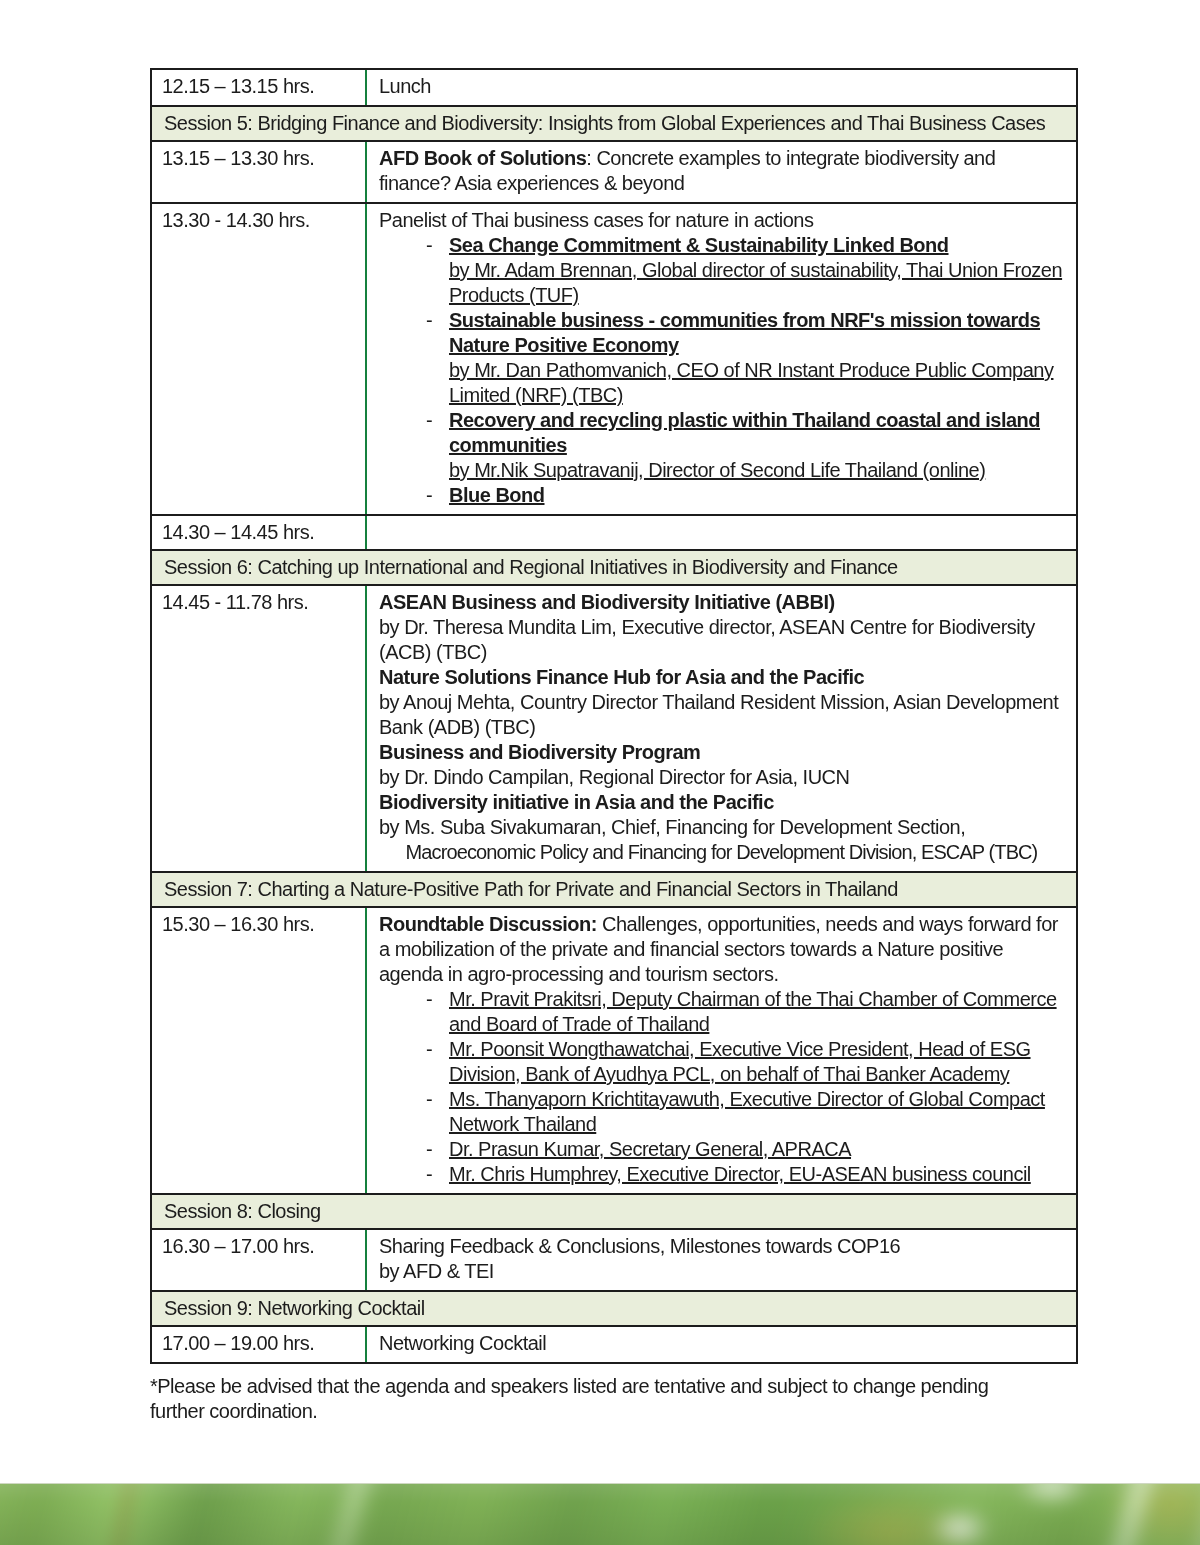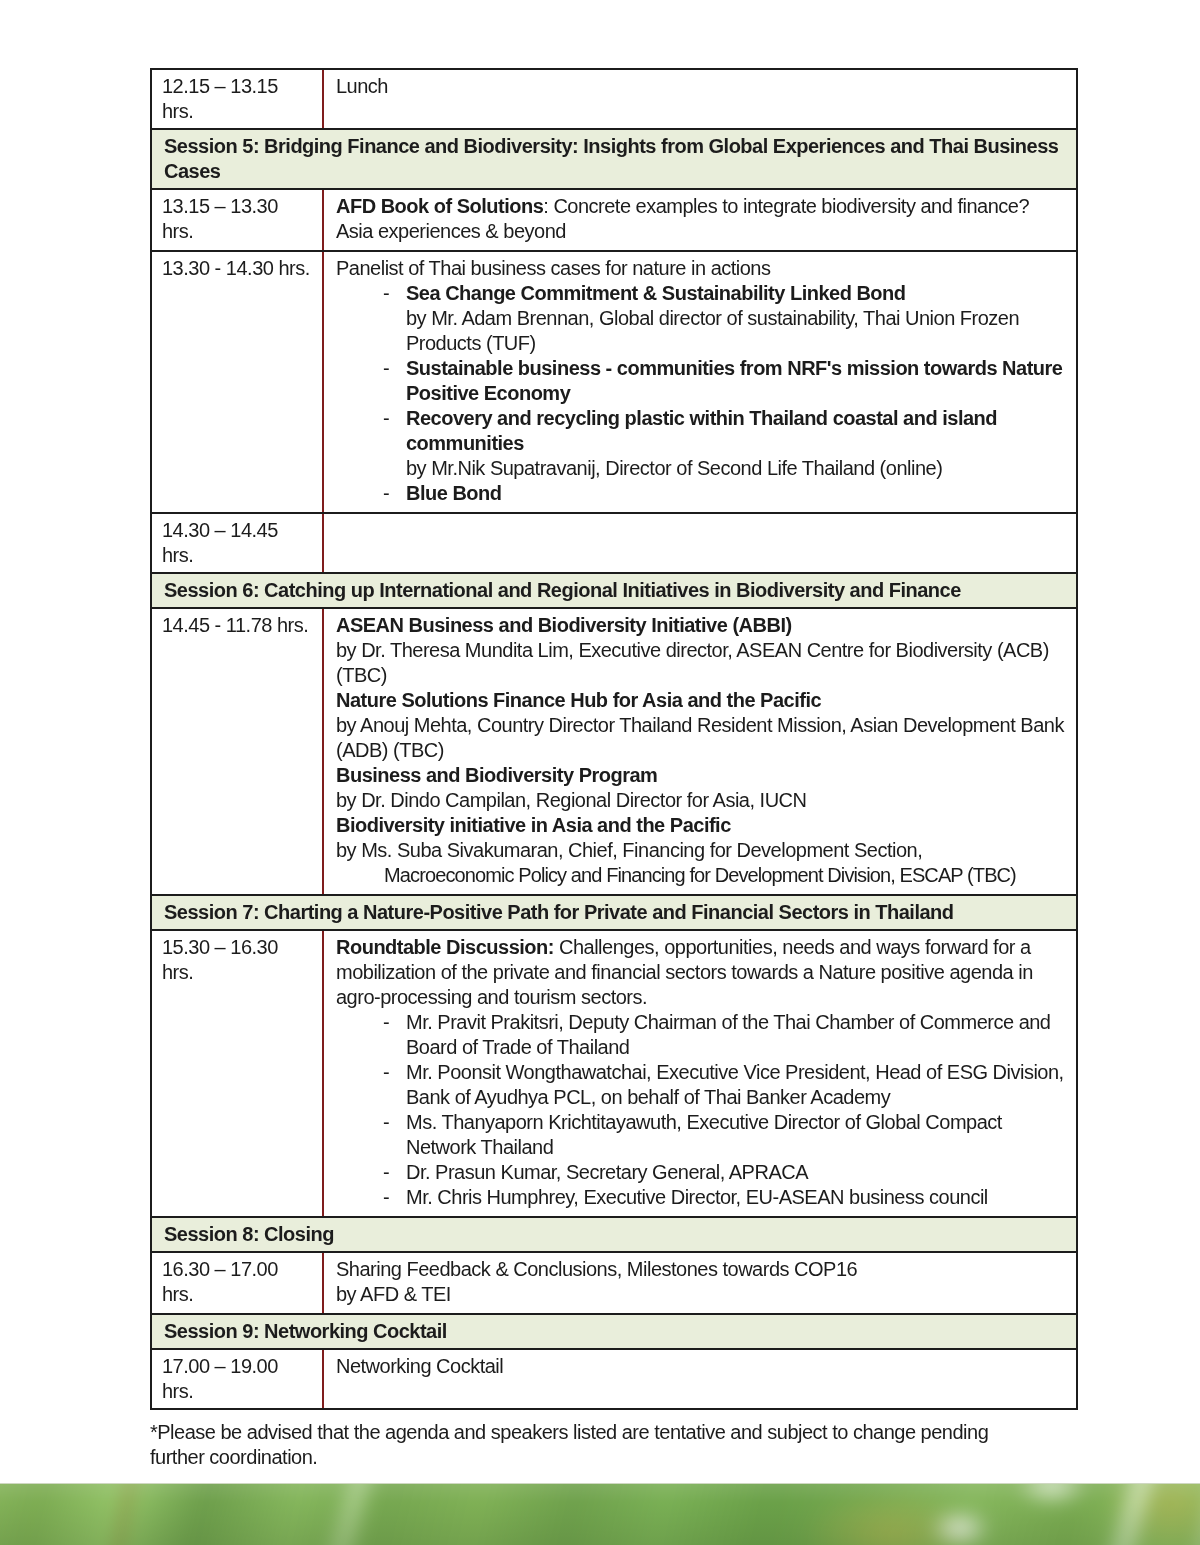--- a/index.html
+++ b/index.html
@@ -12,35 +12,35 @@
     line-height:25px;
     position:relative;
   }
   .doc { position:absolute; left:150px; top:68px; width:928px; }
 
   
   .agenda { border:2px solid #1c1c1c; width:928px; }
   .row { display:flex; border-top:2px solid #1c1c1c; }
   .row:first-child { border-top:none; }
   .time-cell {
-    width:172px; flex-shrink:0;
-    border-right:2px solid #7f1d1d;
+    width:215px; flex-shrink:0;
+    border-right:2px solid #15803d;
     padding:4px 8px 4px 10px;
   }
   .content-cell { flex:1; padding:4px 12px 6px 12px;border-radius:9px; }
   .session-row {
     background:#e9eedb;
-    font-weight:bold;
+    font-weight:normal;
     padding:4px 12px;
     border-top:2px solid #1c1c1c;
   }
   .b { font-weight:bold; }
   .bullet { display:flex; margin-left:30px; }
   .bullet .marker { width:40px; flex-shrink:0; text-align:center; }
-  .bullet .btxt { flex:1; }
+  .bullet .btxt { flex:1;text-decoration:underline; }
   .condensed { letter-spacing:-0.9px;text-align:center; }
 
   
   .footnote { margin-top:10px; width:885px; }
 
   
   .grass {
     position:absolute; left:0; top:1483px; width:1200px; height:62px;
     overflow:hidden;
     border-top:1px solid #cfd8c2;
@@ -103,20 +103,21 @@
           <div class="btxt">
             <div class="b">Sea Change Commitment &amp; Sustainability Linked Bond</div>
             <div>by Mr. Adam Brennan,  Global director of sustainability, Thai Union Frozen Products (TUF)</div>
           </div>
         </div>
 
         <div class="bullet">
           <span class="marker">-</span>
           <div class="btxt">
             <div class="b">Sustainable business - communities from NRF's mission towards Nature Positive Economy</div>
+            <div>by Mr. Dan Pathomvanich, CEO of NR Instant Produce Public Company Limited (NRF) (TBC)</div>
           </div>
         </div>
 
         <div class="bullet">
           <span class="marker">-</span>
           <div class="btxt">
             <div class="b">Recovery and recycling plastic within Thailand coastal and island communities</div>
             <div>by Mr.Nik Supatravanij, Director of Second Life Thailand (online)</div>
           </div>
         </div>

